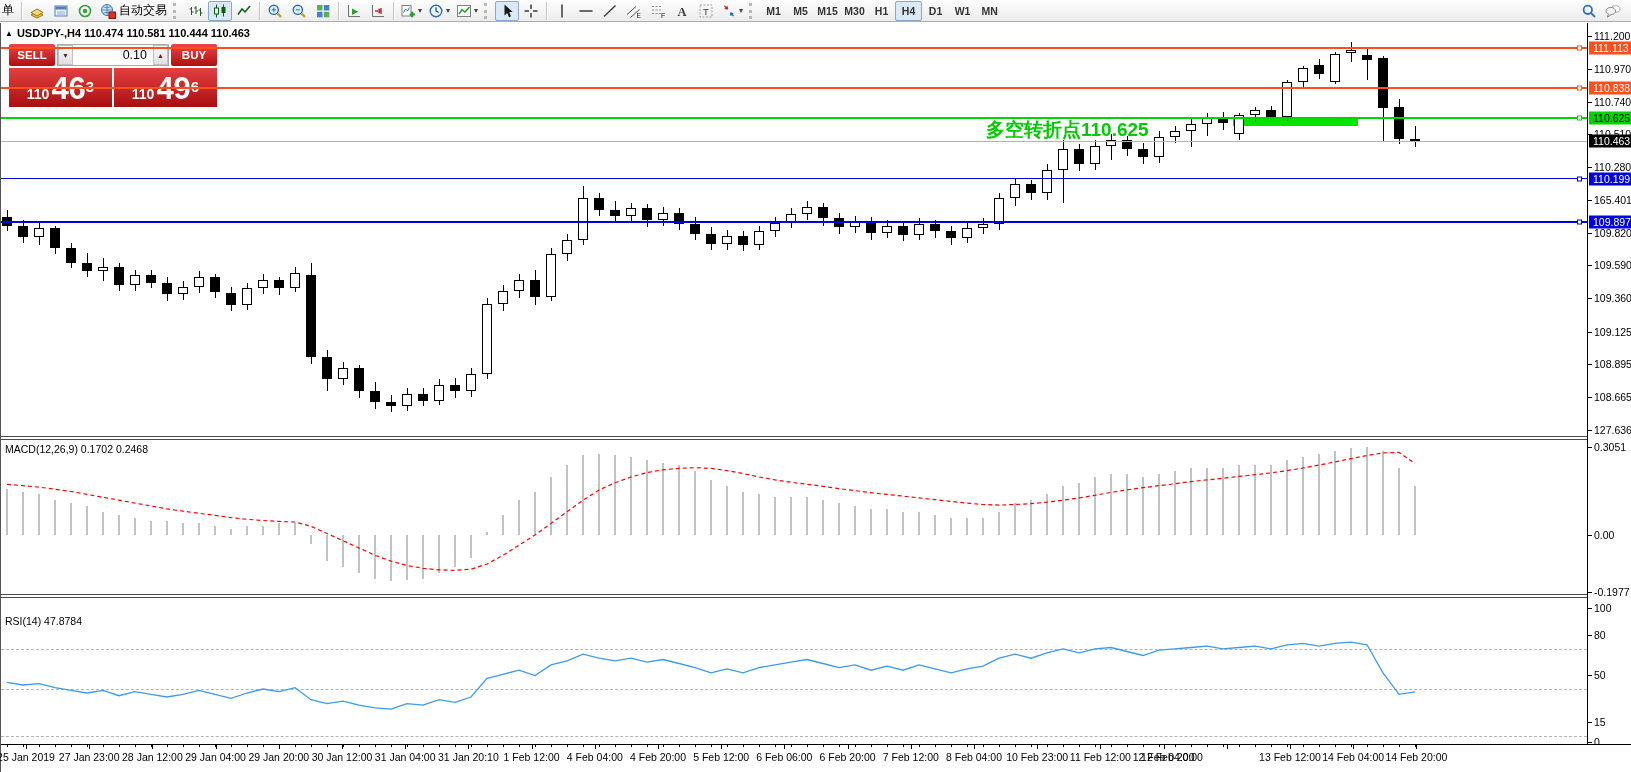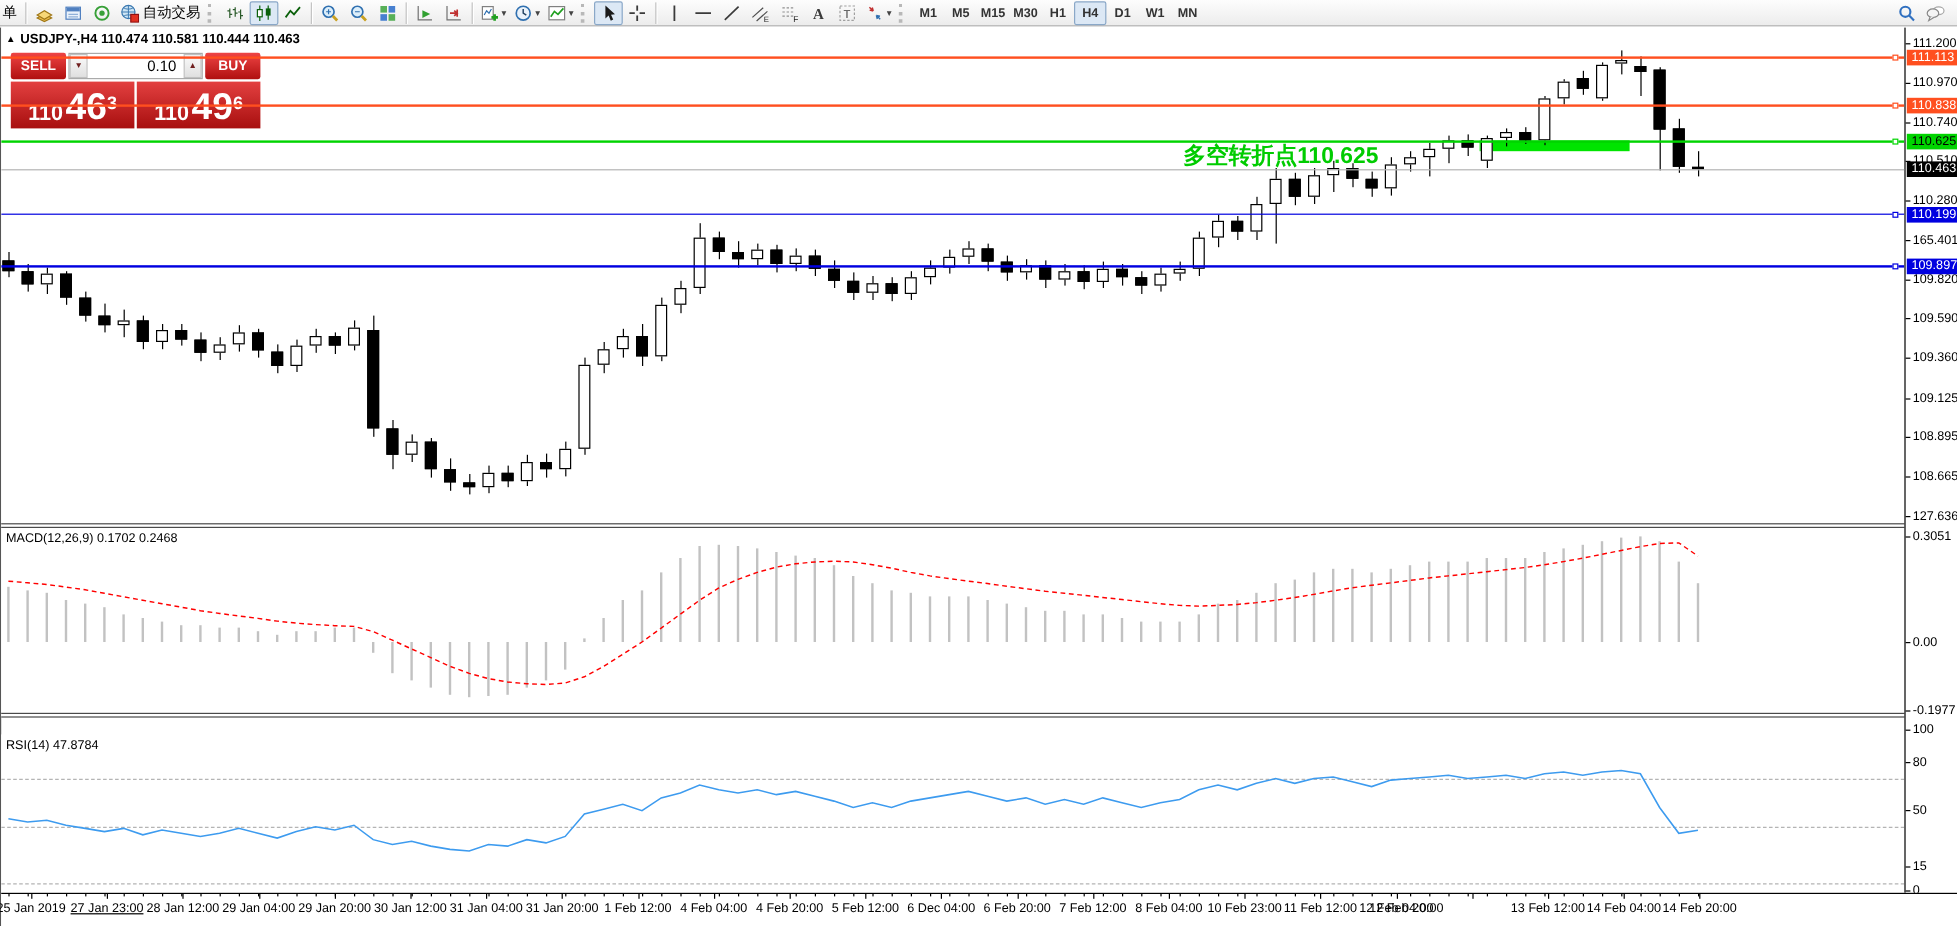--- a/index.html
+++ b/index.html
@@ -41,21 +41,21 @@
   
   .trade-panel{position:absolute;left:8px;top:21px;width:208px;}
   .tp-row1{display:flex;height:22px;}
   .tp-btn{width:46px;height:22px;border:none;color:#fff;font-size:11.5px;font-weight:bold;font-family:"Liberation Sans",sans-serif;background:linear-gradient(#e44,#b01010);border-radius:2px;display:flex;align-items:center;justify-content:center;}
   .spinner{flex:1;height:22px;margin:0 2px;display:flex;border:1px solid #aaa;background:#fff;box-sizing:border-box;}
   .spin-btn{width:15px;background:linear-gradient(#fafafa,#e0e0e0);border:1px solid #c0c0c0;color:#702020;font-size:7px;display:flex;align-items:center;justify-content:center;box-sizing:border-box;}
   .vol{flex:1;font-size:12.5px;color:#000;display:flex;align-items:center;justify-content:flex-end;padding-right:6px;}
   .tp-row2{display:flex;margin-top:2px;}
   .tile{width:103px;height:39px;background:linear-gradient(#e34040,#a80f0f);color:#fff;display:flex;align-items:flex-end;justify-content:center;padding-bottom:3px;box-sizing:border-box;}
   .tile+.tile{margin-left:2px;}
-  .tile .pre{font-size:18px;font-weight:bold;line-height:20px;margin-right:2px;}
+  .tile .pre{font-size:14px;font-weight:bold;line-height:20px;margin-right:2px;}
   .tile .big{font-size:31px;font-weight:bold;line-height:30px;}
   .tile .sup{font-size:15px;font-weight:bold;line-height:34px;vertical-align:top;align-self:flex-start;margin-top:2px;}
 </style>
 </head>
 <body>
 
 <div class="app">
   <div class="toolbar" id="toolbar">
     <span class="tb-part">单</span>
   <div class="tsep"></div>
@@ -740,43 +740,43 @@
         <div class="time-tick" style="left: 1318px; height: 2px;"></div>
         <div class="time-tick" style="left: 1334px; height: 2px;"></div>
         <div class="time-tick" style="left: 1350px; height: 2px;"></div>
         <div class="time-tick" style="left: 1366px; height: 2px;"></div>
         <div class="time-tick" style="left: 1382px; height: 2px;"></div>
         <div class="time-tick" style="left: 1398px; height: 2px;"></div>
         <div class="time-tick" style="left: 1414px; height: 2px;"></div>
         <div class="time-tick" style="left: 25px; height: 4px;"></div>
         <div class="time-label" style="left: 25px;">25 Jan 2019</div>
         <div class="time-tick" style="left: 88.2px; height: 4px;"></div>
-        <div class="time-label" style="left: 88.2px; text-decoration: underline;">27 Jan 23:00</div>
+        <div class="time-label" style="left: 88.2px;">27 Jan 23:00</div>
         <div class="time-tick" style="left: 151.4px; height: 4px;"></div>
         <div class="time-label" style="left: 151.4px;">28 Jan 12:00</div>
         <div class="time-tick" style="left: 214.6px; height: 4px;"></div>
         <div class="time-label" style="left: 214.6px;">29 Jan 04:00</div>
         <div class="time-tick" style="left: 277.8px; height: 4px;"></div>
         <div class="time-label" style="left: 277.8px;">29 Jan 20:00</div>
         <div class="time-tick" style="left: 341px; height: 4px;"></div>
         <div class="time-label" style="left: 341px;">30 Jan 12:00</div>
         <div class="time-tick" style="left: 404.2px; height: 4px;"></div>
         <div class="time-label" style="left: 404.2px;">31 Jan 04:00</div>
         <div class="time-tick" style="left: 467.4px; height: 4px;"></div>
-        <div class="time-label" style="left: 467.4px;">31 Jan 20:00</div>
+        <div class="time-label" style="left: 467.4px;">31 Jan 20:10</div>
         <div class="time-tick" style="left: 530.6px; height: 4px;"></div>
         <div class="time-label" style="left: 530.6px;">1 Feb 12:00</div>
         <div class="time-tick" style="left: 593.8px; height: 4px;"></div>
         <div class="time-label" style="left: 593.8px;">4 Feb 04:00</div>
         <div class="time-tick" style="left: 657px; height: 4px;"></div>
         <div class="time-label" style="left: 657px;">4 Feb 20:00</div>
         <div class="time-tick" style="left: 720.2px; height: 4px;"></div>
         <div class="time-label" style="left: 720.2px;">5 Feb 12:00</div>
         <div class="time-tick" style="left: 783.4px; height: 4px;"></div>
-        <div class="time-label" style="left: 783.4px;">6 Dec 04:00</div>
+        <div class="time-label" style="left: 783.4px;">6 Feb 06:00</div>
         <div class="time-tick" style="left: 846.6px; height: 4px;"></div>
         <div class="time-label" style="left: 846.6px;">6 Feb 20:00</div>
         <div class="time-tick" style="left: 909.8px; height: 4px;"></div>
         <div class="time-label" style="left: 909.8px;">7 Feb 12:00</div>
         <div class="time-tick" style="left: 973px; height: 4px;"></div>
         <div class="time-label" style="left: 973px;">8 Feb 04:00</div>
         <div class="time-tick" style="left: 1036.2px; height: 4px;"></div>
         <div class="time-label" style="left: 1036.2px;">10 Feb 23:00</div>
         <div class="time-tick" style="left: 1099.4px; height: 4px;"></div>
         <div class="time-label" style="left: 1099.4px;">11 Feb 12:00</div>

